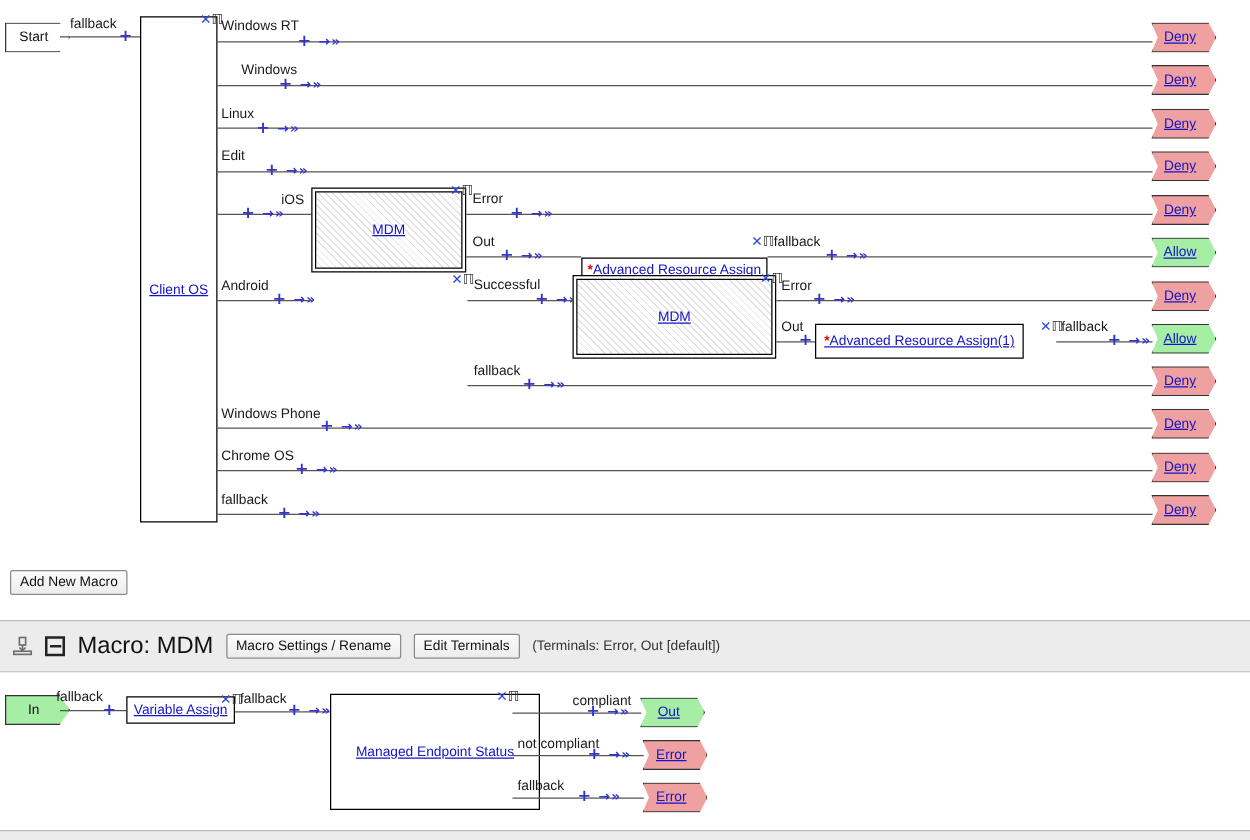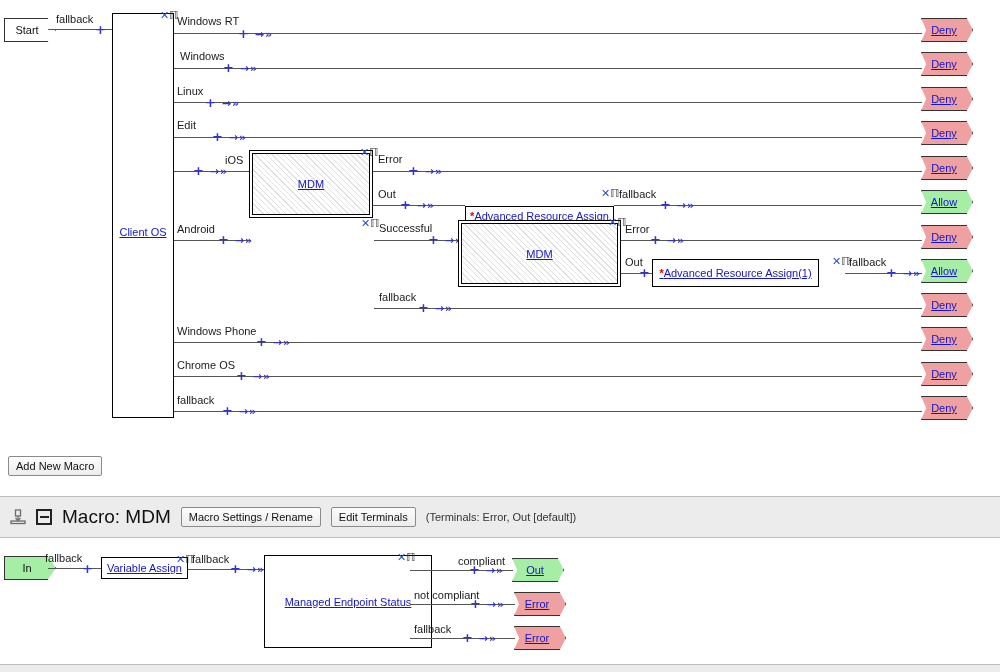--- a/index.html
+++ b/index.html
@@ -114,21 +114,21 @@
   </div>
   <div class="xbtn" style="left:160px;top:11px;">✕<span class="bracket">ℿ</span></div>
 
   <div class="branch-label" style="left:177px;top:15px;">Windows RT</div>
   <div class="hline" style="left:174px;top:33px;width:748px;"></div>
   <div class="conn" style="left:238px;top:28px;"><span class="plus">+</span> <span class="arrow">→»</span></div>
   <div class="term deny" style="left:921px;top:18px;">
     <span>Deny</span>
   </div>
 
-  <div class="branch-label" style="left:180px;top:50px;text-align:right;">Windows</div>
+  <div class="branch-label" style="left:193px;top:50px;text-align:right;">Windows</div>
   <div class="hline" style="left:174px;top:68px;width:748px;"></div>
   <div class="conn" style="left:223px;top:62px;"><span class="plus">+</span> <span class="arrow">→»</span></div>
   <div class="term deny" style="left:921px;top:52px;">
     <span>Deny</span>
   </div>
 
   <div class="branch-label" style="left:177px;top:85px;">Linux</div>
   <div class="hline" style="left:174px;top:102px;width:748px;"></div>
   <div class="conn" style="left:205px;top:97px;"><span class="plus">+</span> <span class="arrow">→»</span></div>
   <div class="term deny" style="left:921px;top:87px;">

